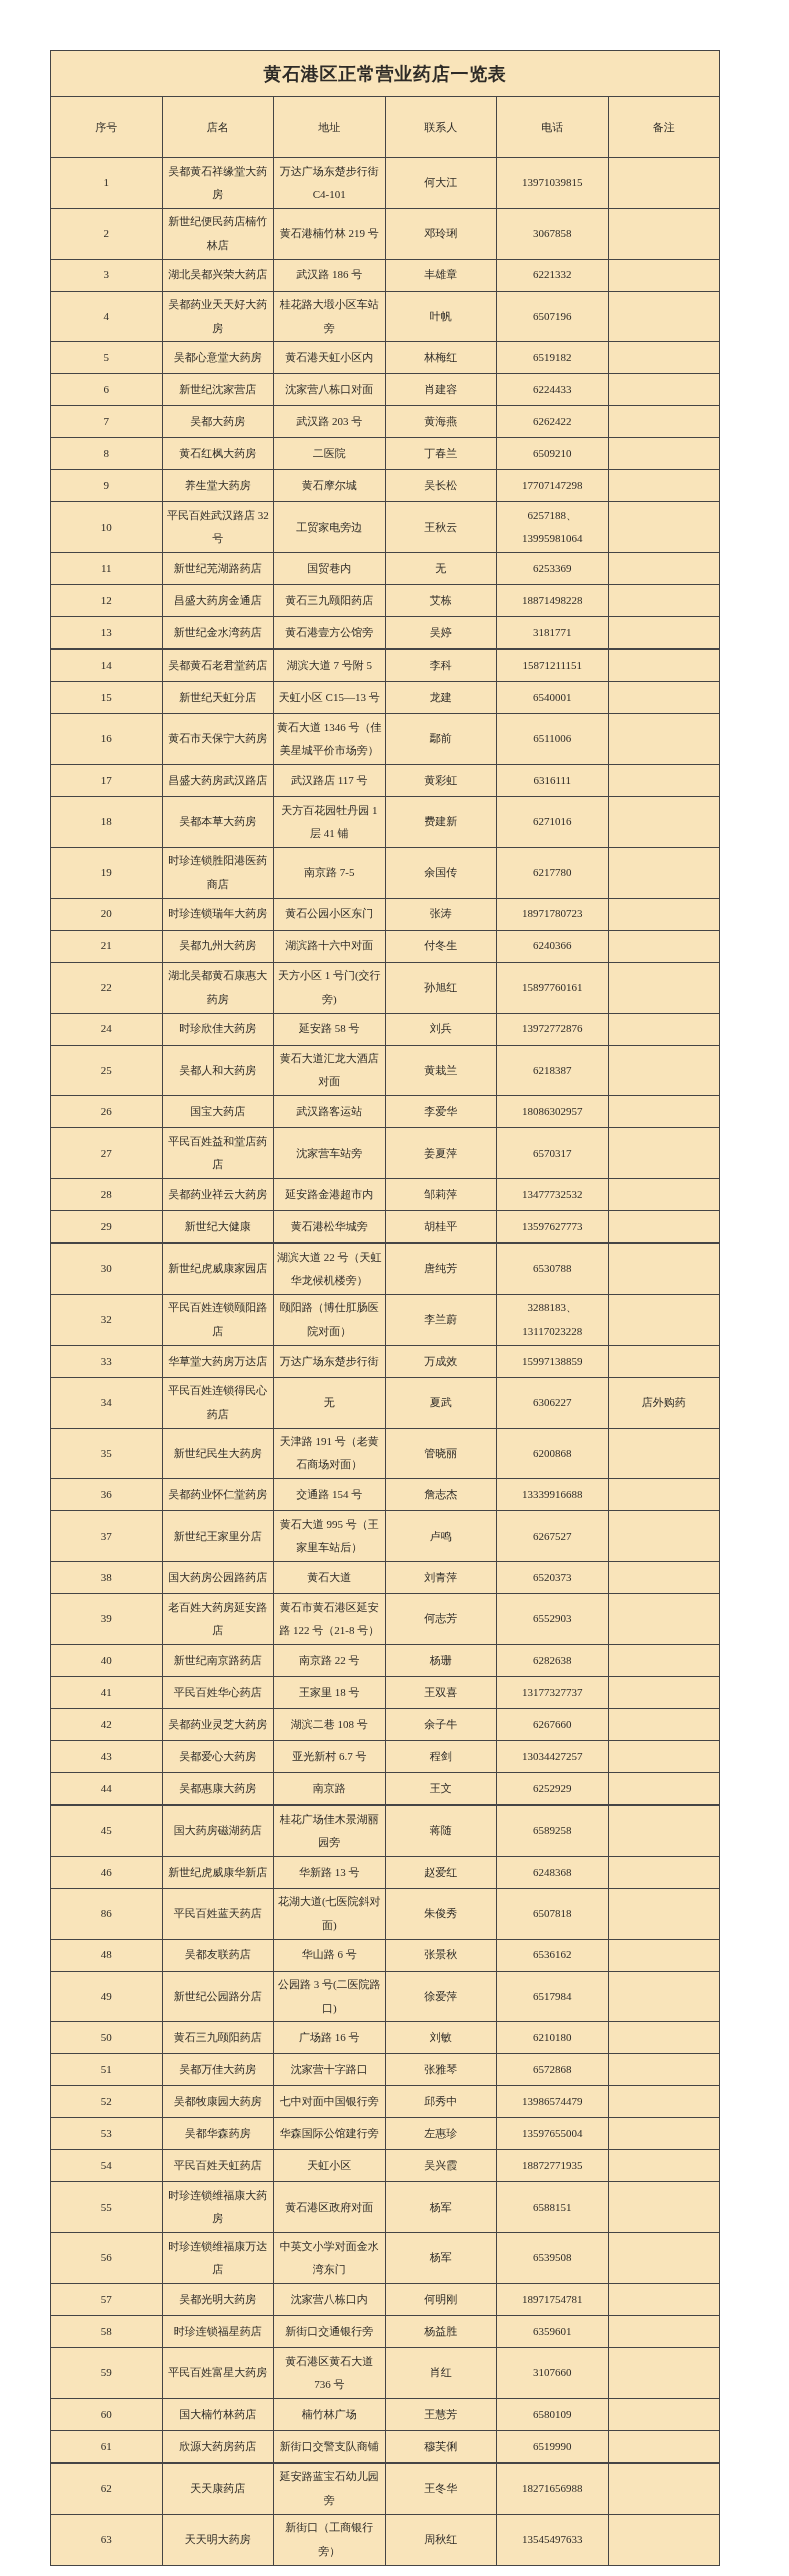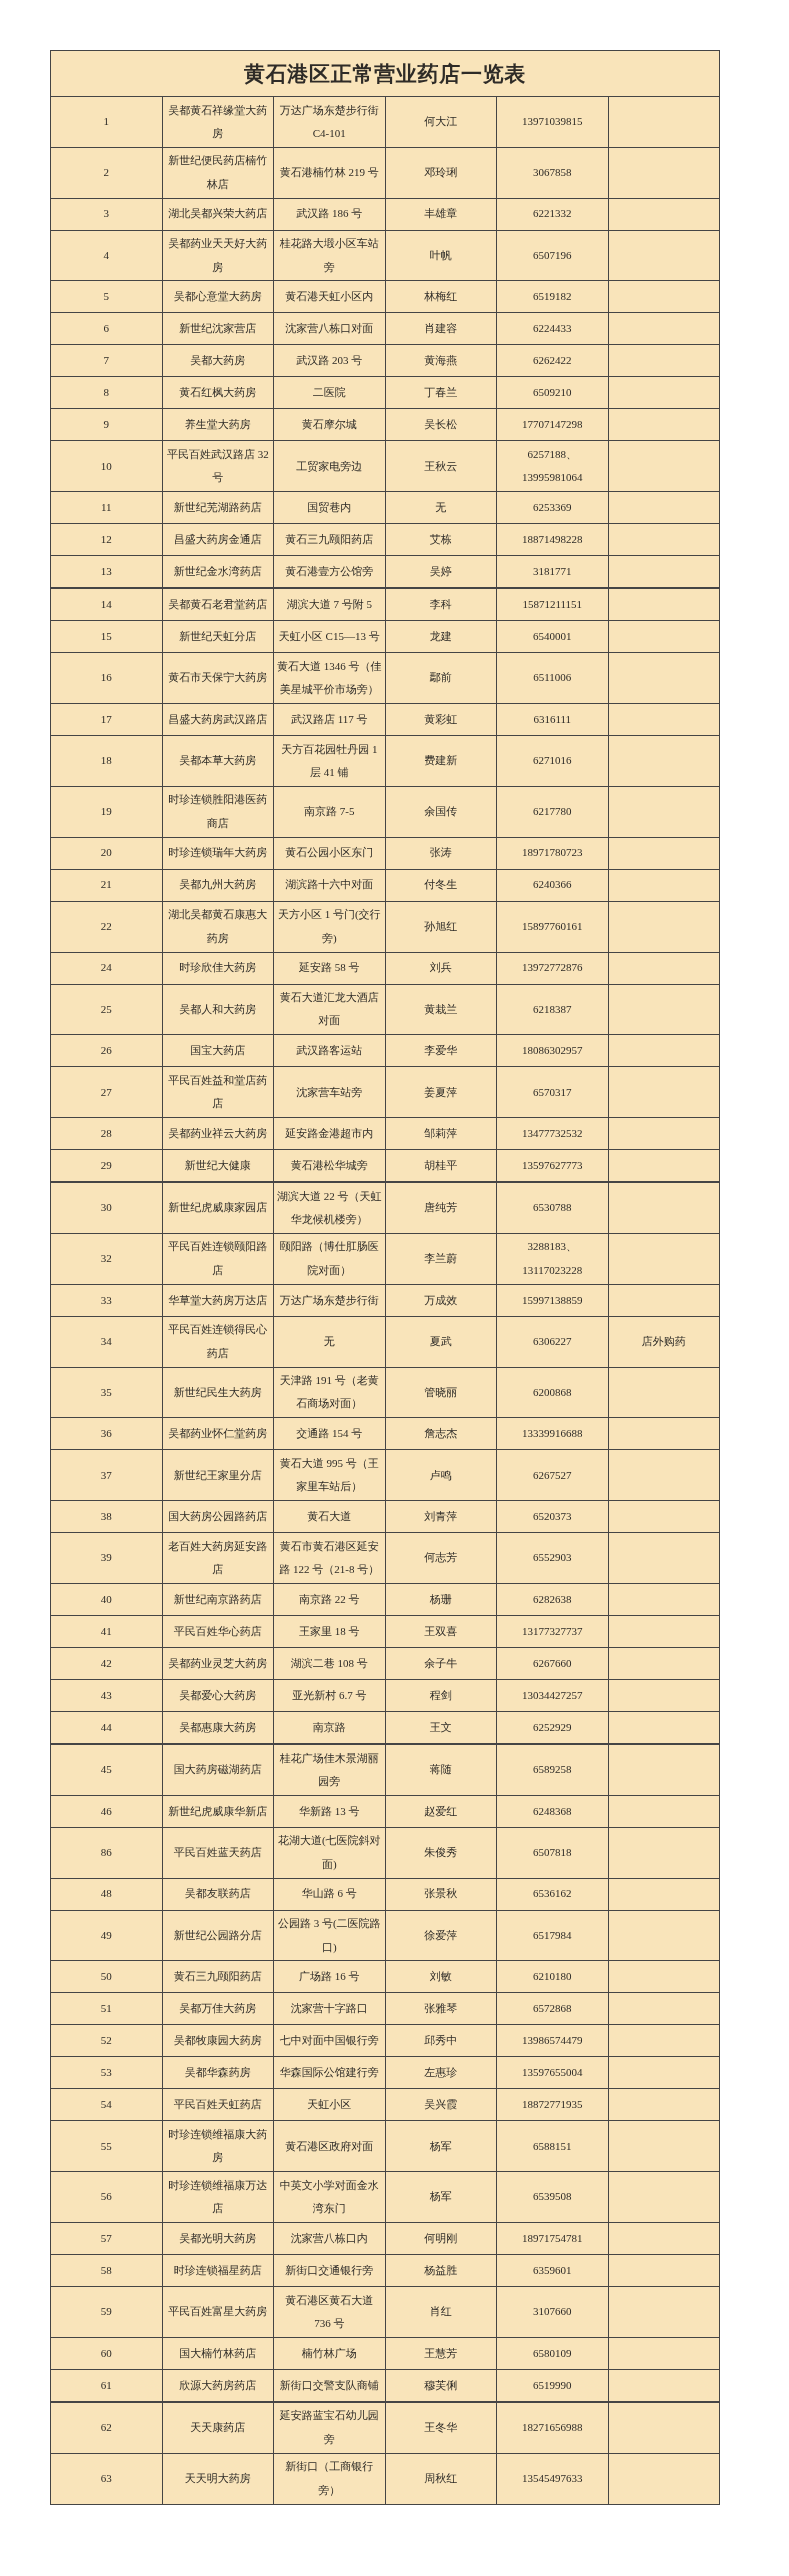--- a/index.html
+++ b/index.html
@@ -32,21 +32,21 @@
     vertical-align: middle;
     font-size: 11px;
     font-weight: normal;
     padding: 1.5px 2.2px;
     line-height: 23.4px;
     word-break: break-word;
     overflow-wrap: break-word;
   }
   tr.title-row th {
     height: 42px;
-    font-size: 21px;
+    font-size: 18px;
     font-weight: bold;
     line-height: 42px;
     letter-spacing: 0.7px;
     border-bottom: 0.7px solid #454545;
   }
   tr.header-row th {
     height: 57px;
     line-height: 22px;
   }
   tbody td {
@@ -64,20 +64,28 @@
 </style>
 </head>
 <body>
 
 <div class="sheet">
   <table class="roster">
     <thead>
       <tr class="title-row">
         <th colspan="6">黄石港区正常营业药店一览表</th>
       </tr>
+      <tr class="header-row" id="header-row">
+          <th class="c0">序号</th>
+          <th class="c1">店名</th>
+          <th class="c2">地址</th>
+          <th class="c3">联系人</th>
+          <th class="c4">电话</th>
+          <th class="c5">备注</th>
+        </tr>
     </thead>
     <tbody id="table-body">
         <tr>
           <td class="c0">1</td>
           <td class="c1">吴都黄石祥缘堂大药房</td>
           <td class="c2">万达广场东楚步行街 C4-101</td>
           <td class="c3">何大江</td>
           <td class="c4">13971039815</td>
           <td class="c5"></td>
         </tr>

